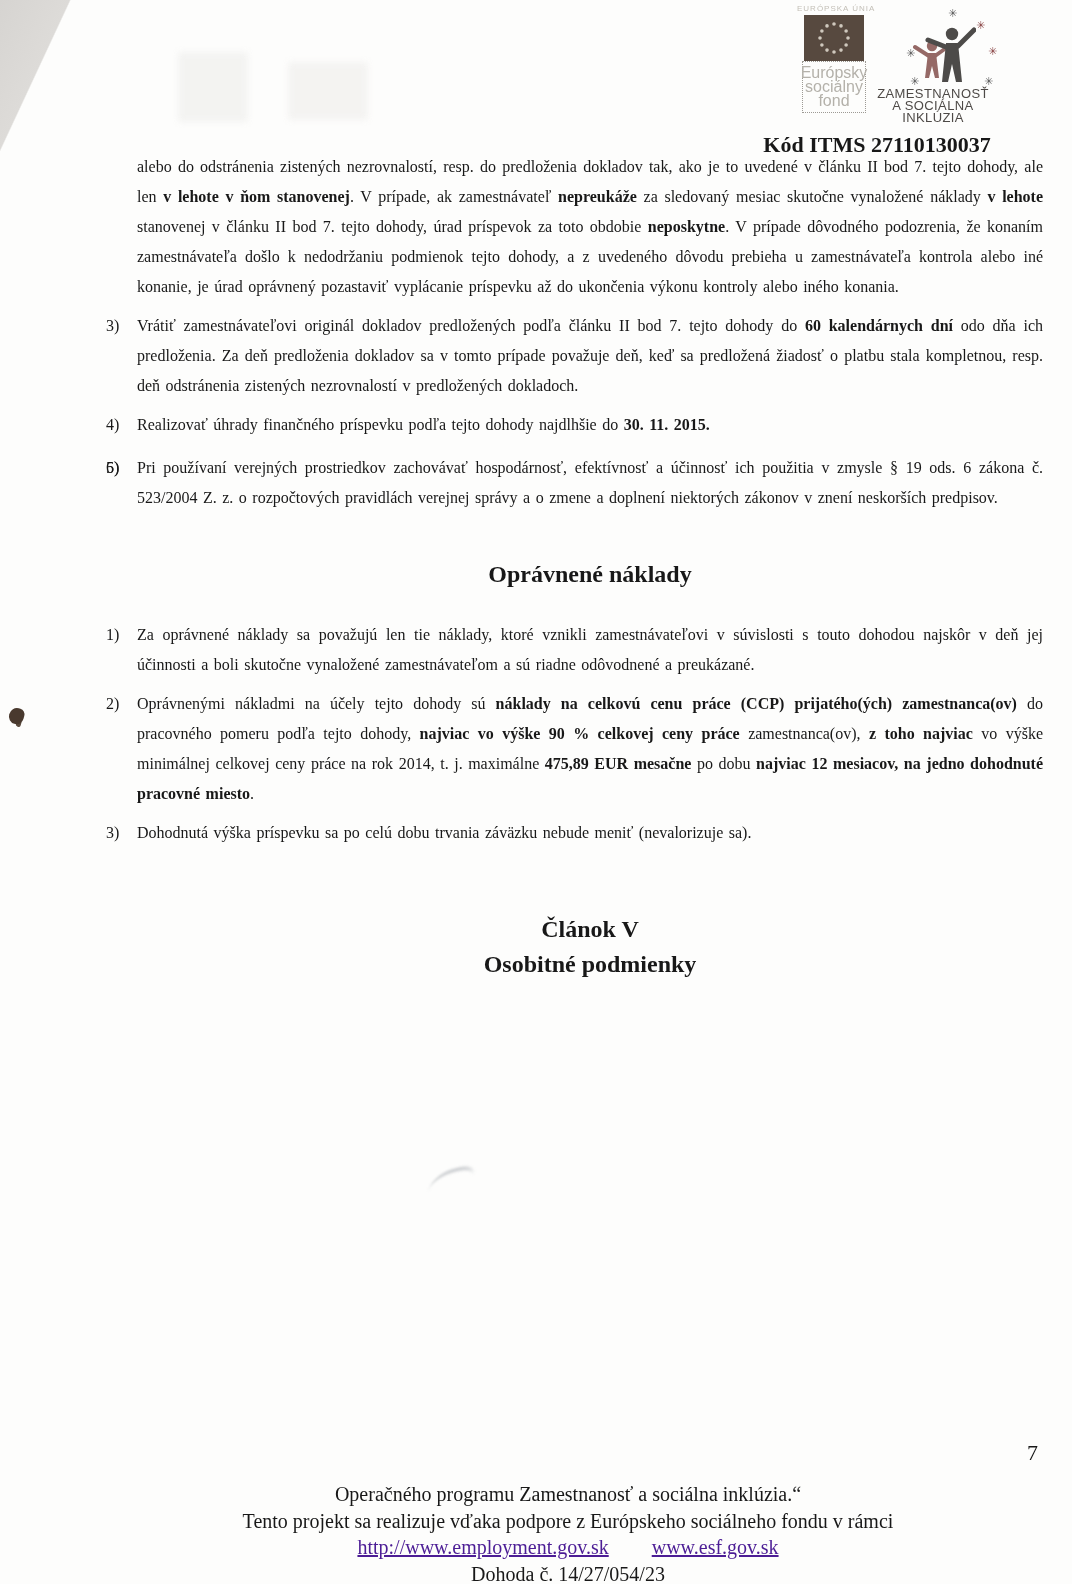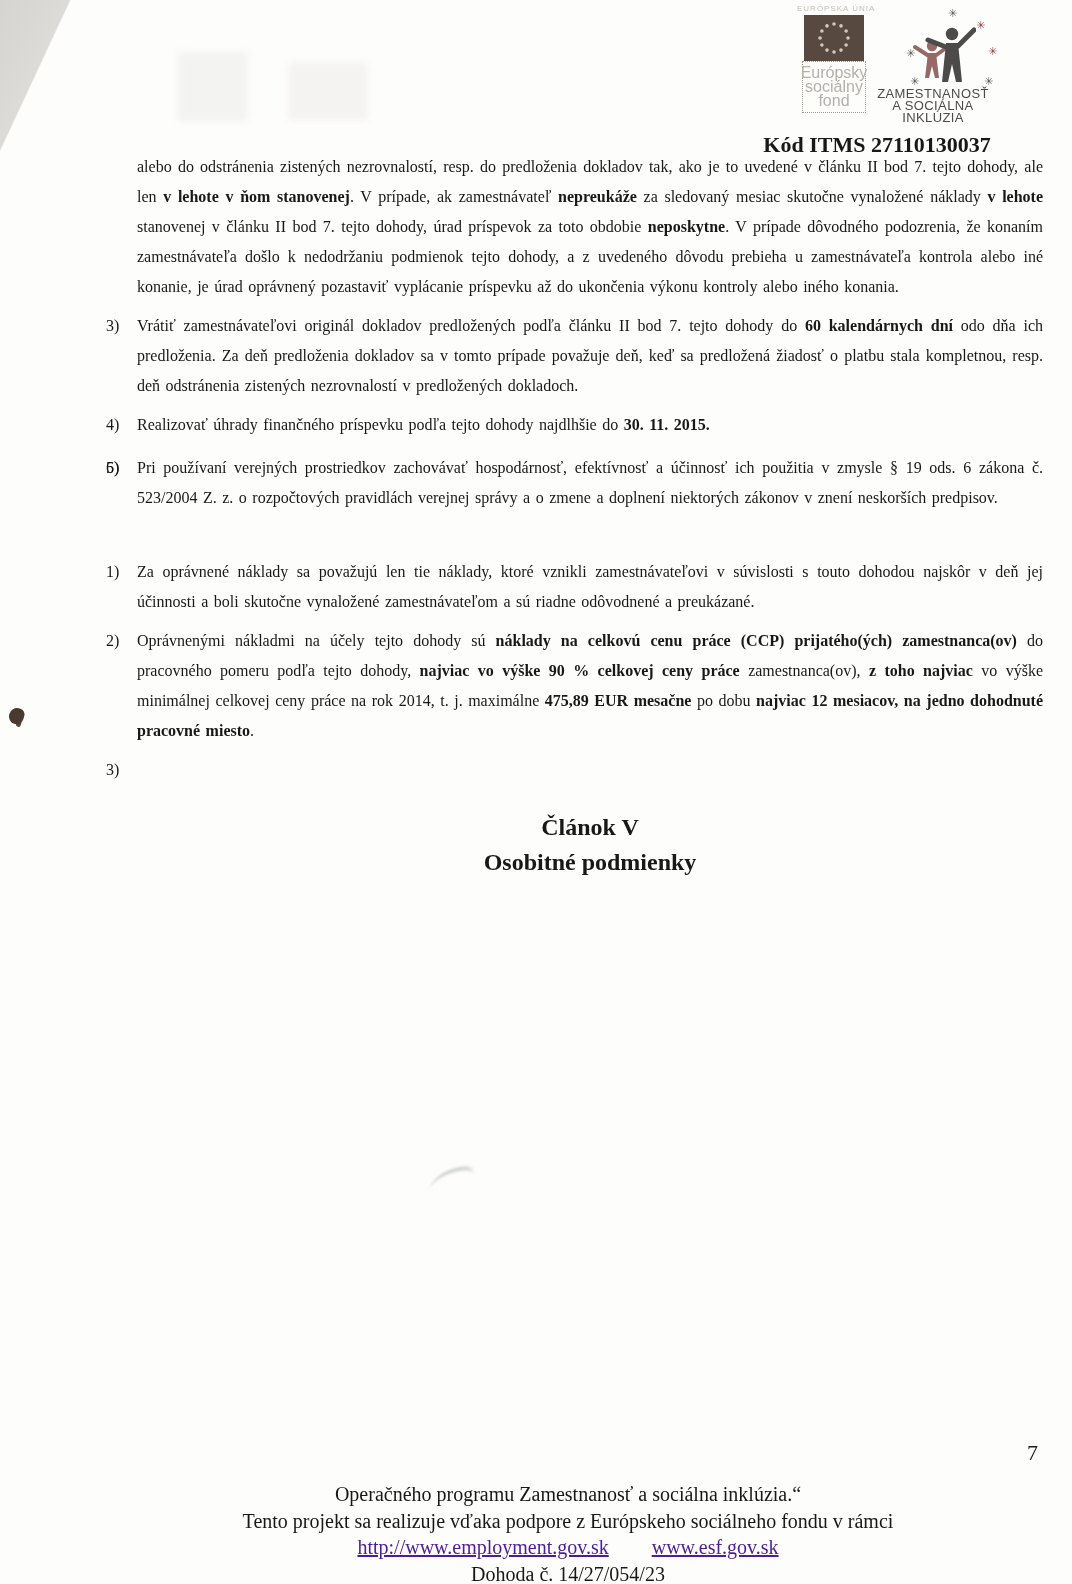--- a/index.html
+++ b/index.html
@@ -134,34 +134,36 @@
     <div class="para mb-m">
       <span class="num">5)</span>
     </div>
 
     <div class="para">
       <span class="num">6)</span>
       <span><span>Pri používaní verejných prostriedkov zachovávať hospodárnosť, efektívnosť a účinnosť ich použitia v zmysle § 19 ods. 6 zákona č. 523/2004 Z. z. o rozpočtových pravidlách verejnej správy a o zmene a doplnení niektorých zákonov v znení neskorších predpisov.</span></span>
     </div>
 
     <div class="art-head head4">
+      <div>Oprávnené náklady</div>
     </div>
 
     <div class="para mb-s">
       <span class="num">1)</span>
       <span><span>Za oprávnené náklady sa považujú len tie náklady, ktoré vznikli zamestnávateľovi v súvislosti s touto dohodou najskôr v deň jej účinnosti a boli skutočne vynaložené zamestnávateľom a sú riadne odôvodnené a preukázané.</span></span>
     </div>
 
     <div class="para mb-s">
       <span class="num">2)</span>
       <span><span>Oprávnenými nákladmi na účely tejto dohody sú </span><span class="b">náklady na celkovú cenu práce (CCP) prijatého(ých) zamestnanca(ov)</span><span> do pracovného pomeru podľa tejto dohody, </span><span class="b">najviac vo výške 90 % celkovej ceny práce</span><span> zamestnanca(ov), </span><span class="b">z toho najviac</span><span> vo výške minimálnej celkovej ceny práce na rok 2014, t. j. maximálne </span><span class="b">475,89 EUR mesačne</span><span> po dobu </span><span class="b">najviac 12 mesiacov, na jedno dohodnuté pracovné miesto</span><span>.</span></span>
     </div>
 
     <div class="para">
       <span class="num">3)</span>
+      <span><span>Dohodnutá výška príspevku sa po celú dobu trvania záväzku nebude meniť (nevalorizuje sa).</span></span>
     </div>
 
     <div class="art-head head5">
       <div>Článok V</div>
       <div>Osobitné podmienky</div>
     </div>
 
   </div>
 
   <div class="smudge"></div>

